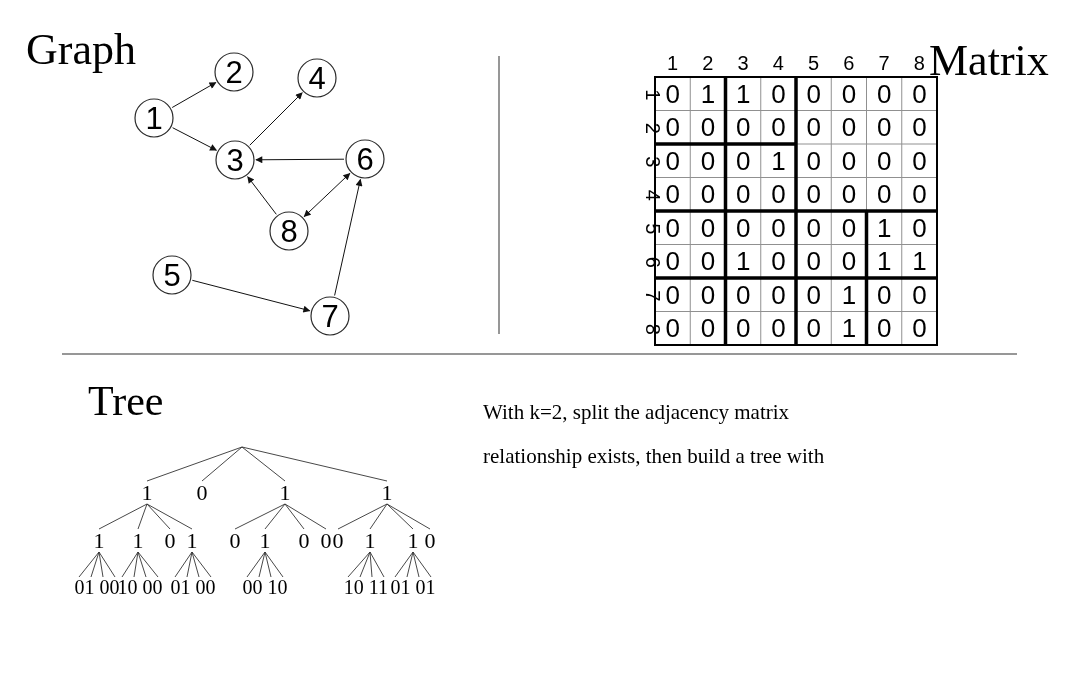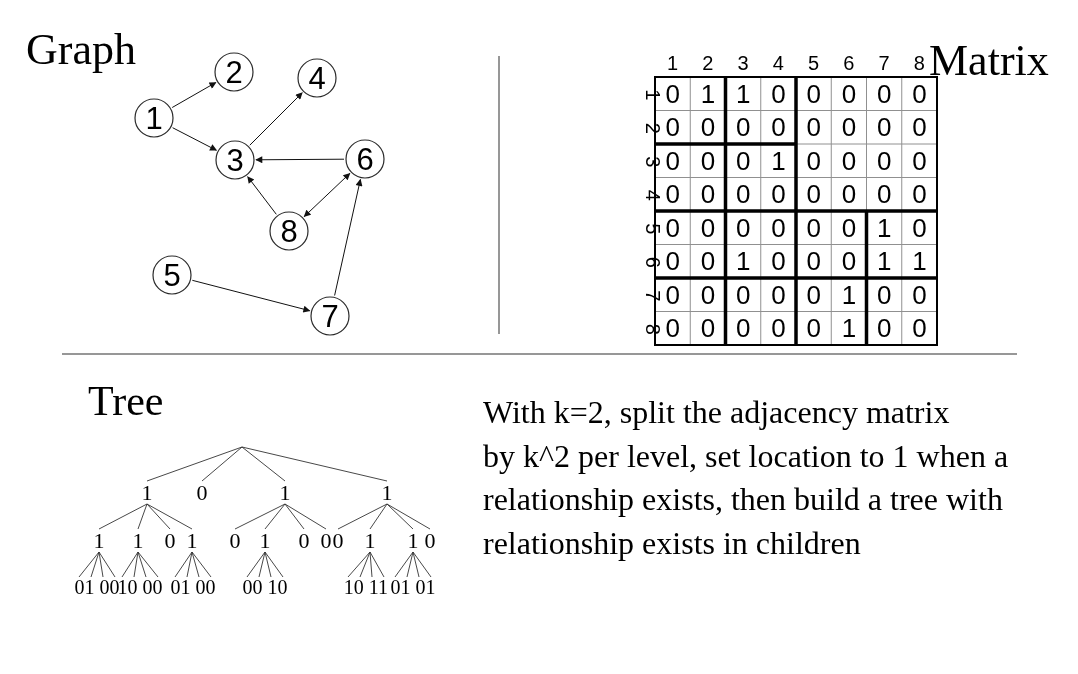--- a/index.html
+++ b/index.html
@@ -13,21 +13,21 @@
   #tree-title   { left:44px;  top:379px; font-size:42px;margin-left:44px; }
   .divider { position:absolute; background:#979797; }
   #vdivider { left:498px; top:56px; width:2px; height:278px; }
   #hdivider { left:62px;  top:353px; width:955px; height:2px; }
   svg.fig { position:absolute; }
   #graph-svg  { left:0px;   top:0px;   }
   #matrix-svg { left:610px; top:50px;  }
   #tree-svg   { left:40px;  top:428px; }
   #description {
     position:absolute; left:483px; top:391px; width:595px;
-    font-size:32px; line-height:43.5px; white-space:nowrap;
+    font-size:21px; line-height:43.5px; white-space:nowrap;
   }
 </style>
 </head>
 <body>
 
 <div id="graph-title" class="title">Graph</div>
 <div id="matrix-title" class="title">Matrix</div>
 <div id="tree-title" class="title">Tree</div>
 
 <div id="vdivider" class="divider"></div>
@@ -229,16 +229,14 @@
     <text x="57" y="166" text-anchor="middle" font-family="&quot;Liberation Serif&quot;, serif" font-size="20" fill="#000">01 00</text>
     <text x="100" y="166" text-anchor="middle" font-family="&quot;Liberation Serif&quot;, serif" font-size="20" fill="#000">10 00</text>
     <text x="153" y="166" text-anchor="middle" font-family="&quot;Liberation Serif&quot;, serif" font-size="20" fill="#000">01 00</text>
     <text x="225" y="166" text-anchor="middle" font-family="&quot;Liberation Serif&quot;, serif" font-size="20" fill="#000">00 10</text>
     <text x="326" y="166" text-anchor="middle" font-family="&quot;Liberation Serif&quot;, serif" font-size="20" fill="#000">10 11</text>
     <text x="373" y="166" text-anchor="middle" font-family="&quot;Liberation Serif&quot;, serif" font-size="20" fill="#000">01 01</text>
   </svg>
 
 <div id="description">
   <div>With k=2, split the adjacency matrix</div>
-  <div>by k^2 per level, set location to 1 when a</div>
   <div>relationship exists, then build a tree with</div>
-  <div>relationship exists in children</div>
 </div>
 
 </body></html>

